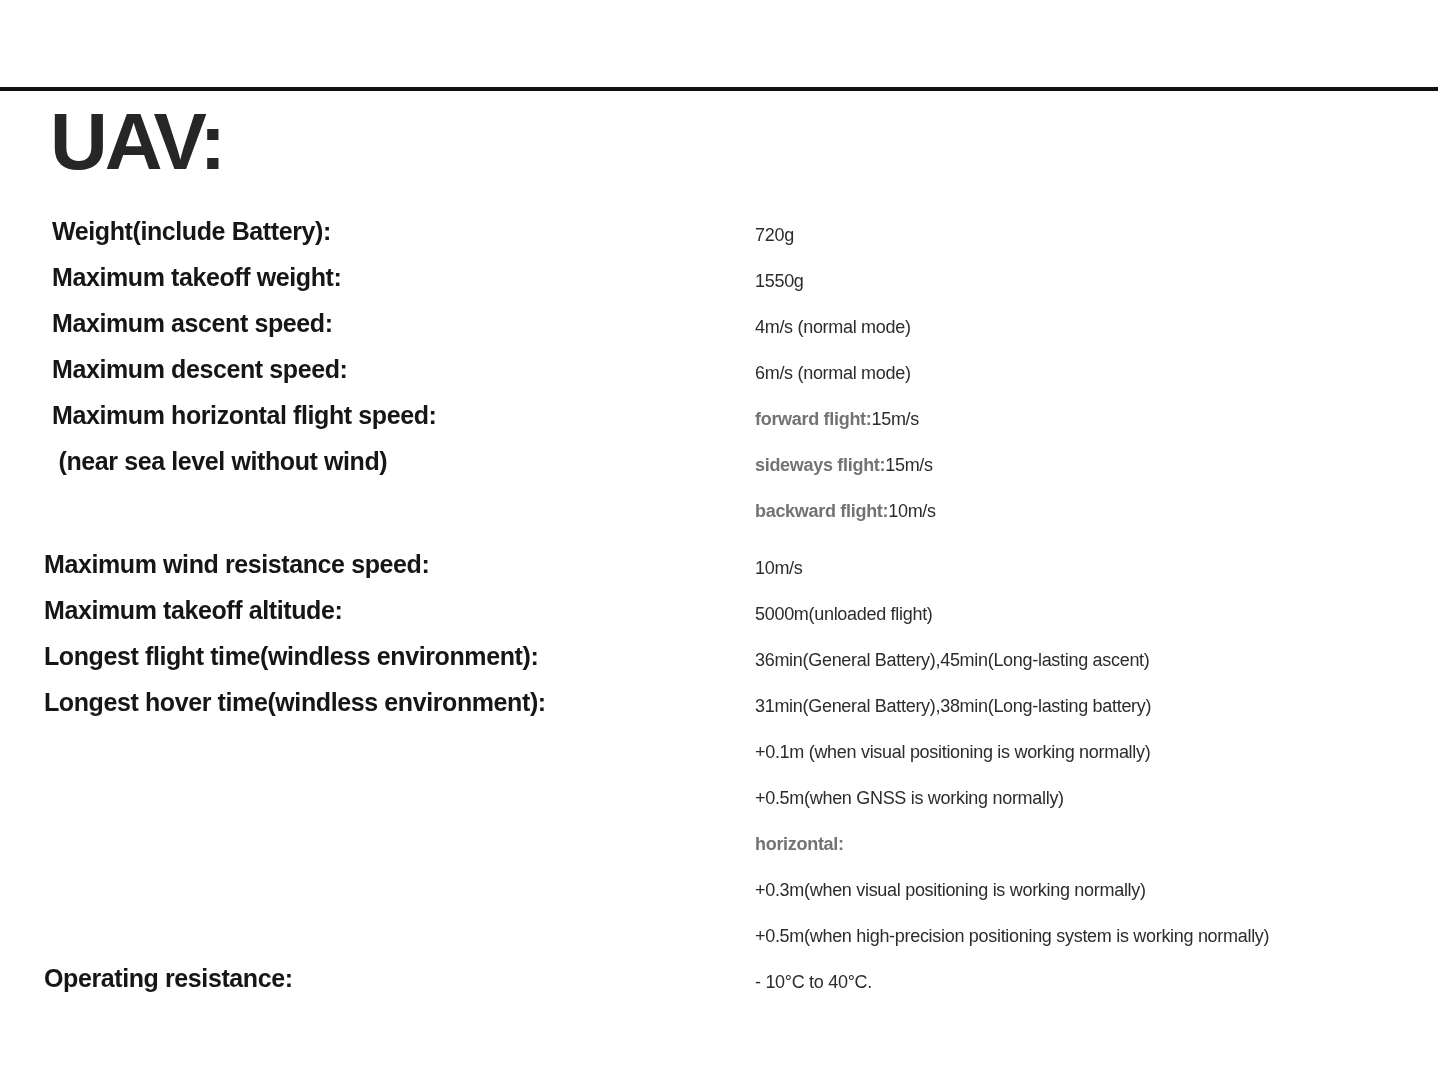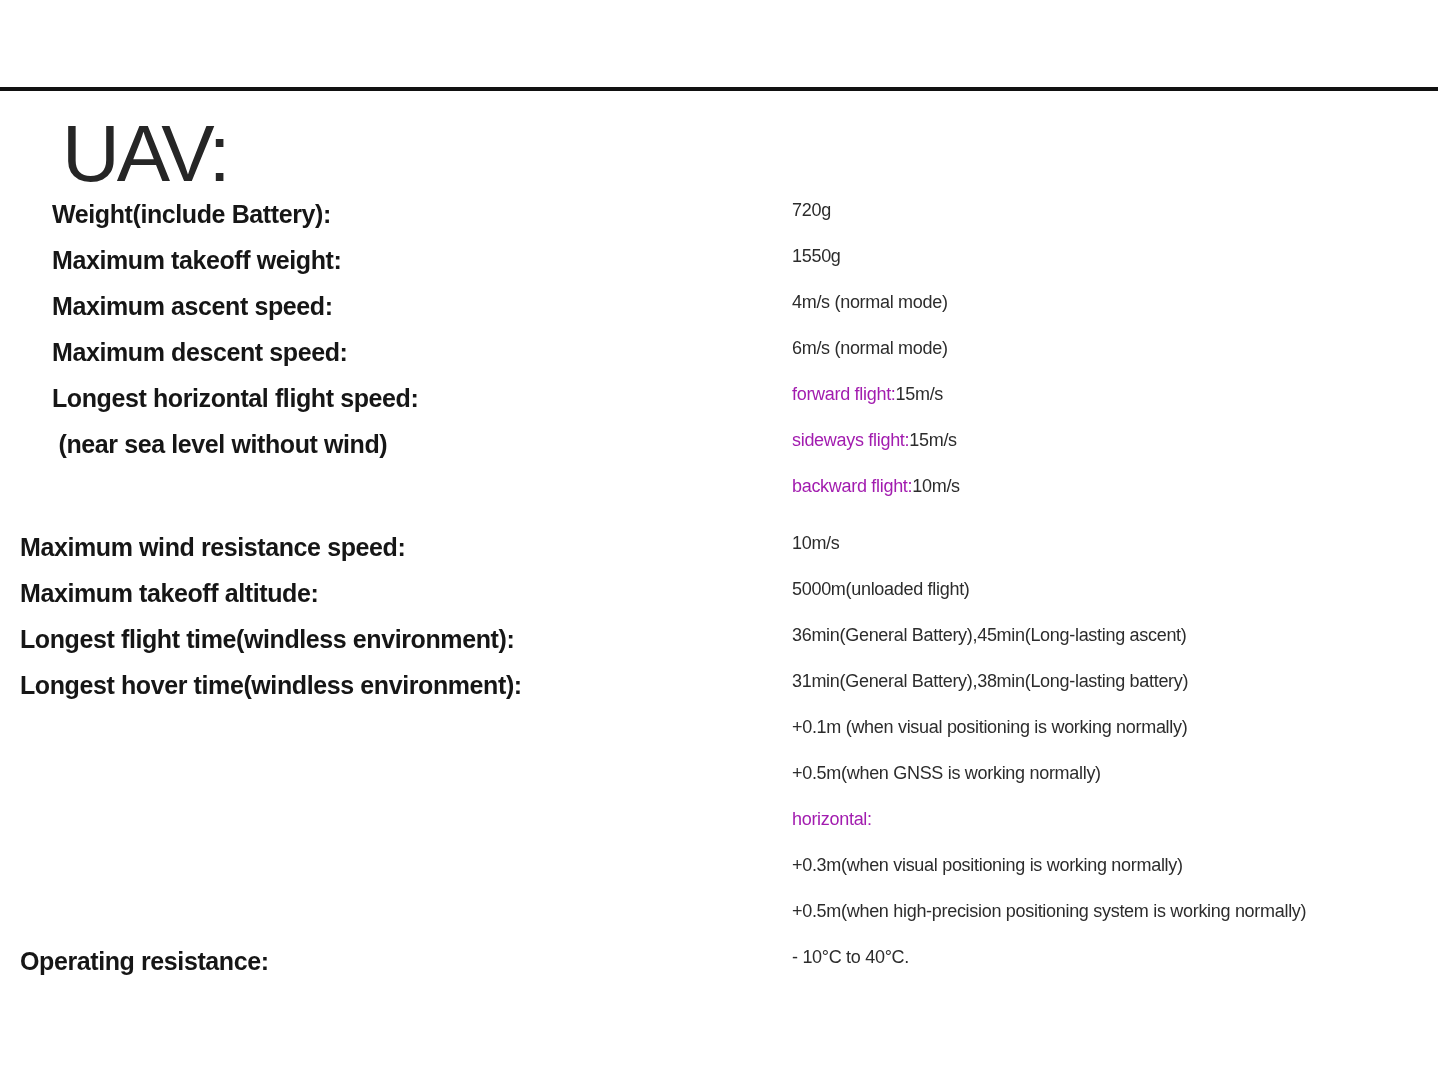--- a/index.html
+++ b/index.html
@@ -20,64 +20,63 @@
     top: 87px;
     left: 0;
     width: 1438px;
     height: 4px;
     background: #111111;
   }
   .title {
     position: absolute;
     top: 102px;
     left: 50px;
-    margin: 12px;
+    margin: 0;
     font-size: 80px;
     line-height: 1;
-    font-weight: 400;
+    font-weight: 700;
     letter-spacing: -3px;
     color: #262626;
     white-space: pre;
   }
   .rows {
     position: absolute;
     top: 200px;
     left: 0;
     width: 1445px;
   }
   .spec-row {
     display: flex;
-    align-items: flex-start;
+    align-items: flex-end;
     height: 46px;
-    gap: 37px;
   }
   
   .spec-row:nth-child(8) { margin-top: 11px; }
   .spec-label {
     box-sizing: border-box;
     width: 755px;
     flex: 0 0 755px;
-    padding-left: 20px;
+    padding-left: 44px;
     font-size: 25px;
     font-weight: 700;
     letter-spacing: -0.4px;
     color: #161616;
     white-space: pre;
   }
   
   .spec-row:nth-child(-n+6) .spec-label { padding-left: 52px; }
   .spec-value {
     font-size: 18px;
     letter-spacing: -0.3px;
     color: #2c2c2c;
     white-space: nowrap;
   }
   .value-prefix {
-    font-weight: 400;
-    color: #a21caf;
+    font-weight: 700;
+    color: #737373;
   }
 </style>
 </head>
 <body>
 
 <div class="page">
   <div class="top-rule"></div>
   <h1 class="title">UAV:</h1>
   <div class="rows" id="rows">
   <div class="spec-row">
@@ -94,21 +93,21 @@
     <div class="spec-label">Maximum ascent speed:</div>
     <div class="spec-value"><span class="value-prefix"></span><span class="value-text">4m/s (normal mode)</span></div>
   </div>
 
   <div class="spec-row">
     <div class="spec-label">Maximum descent speed:</div>
     <div class="spec-value"><span class="value-prefix"></span><span class="value-text">6m/s (normal mode)</span></div>
   </div>
 
   <div class="spec-row">
-    <div class="spec-label">Longest horizontal flight speed:</div>
+    <div class="spec-label">Maximum horizontal flight speed:</div>
     <div class="spec-value"><span class="value-prefix">forward flight:</span><span class="value-text">15m/s</span></div>
   </div>
 
   <div class="spec-row">
     <div class="spec-label"> (near sea level without wind)</div>
     <div class="spec-value"><span class="value-prefix">sideways flight:</span><span class="value-text">15m/s</span></div>
   </div>
 
   <div class="spec-row">
     <div class="spec-label"></div>

